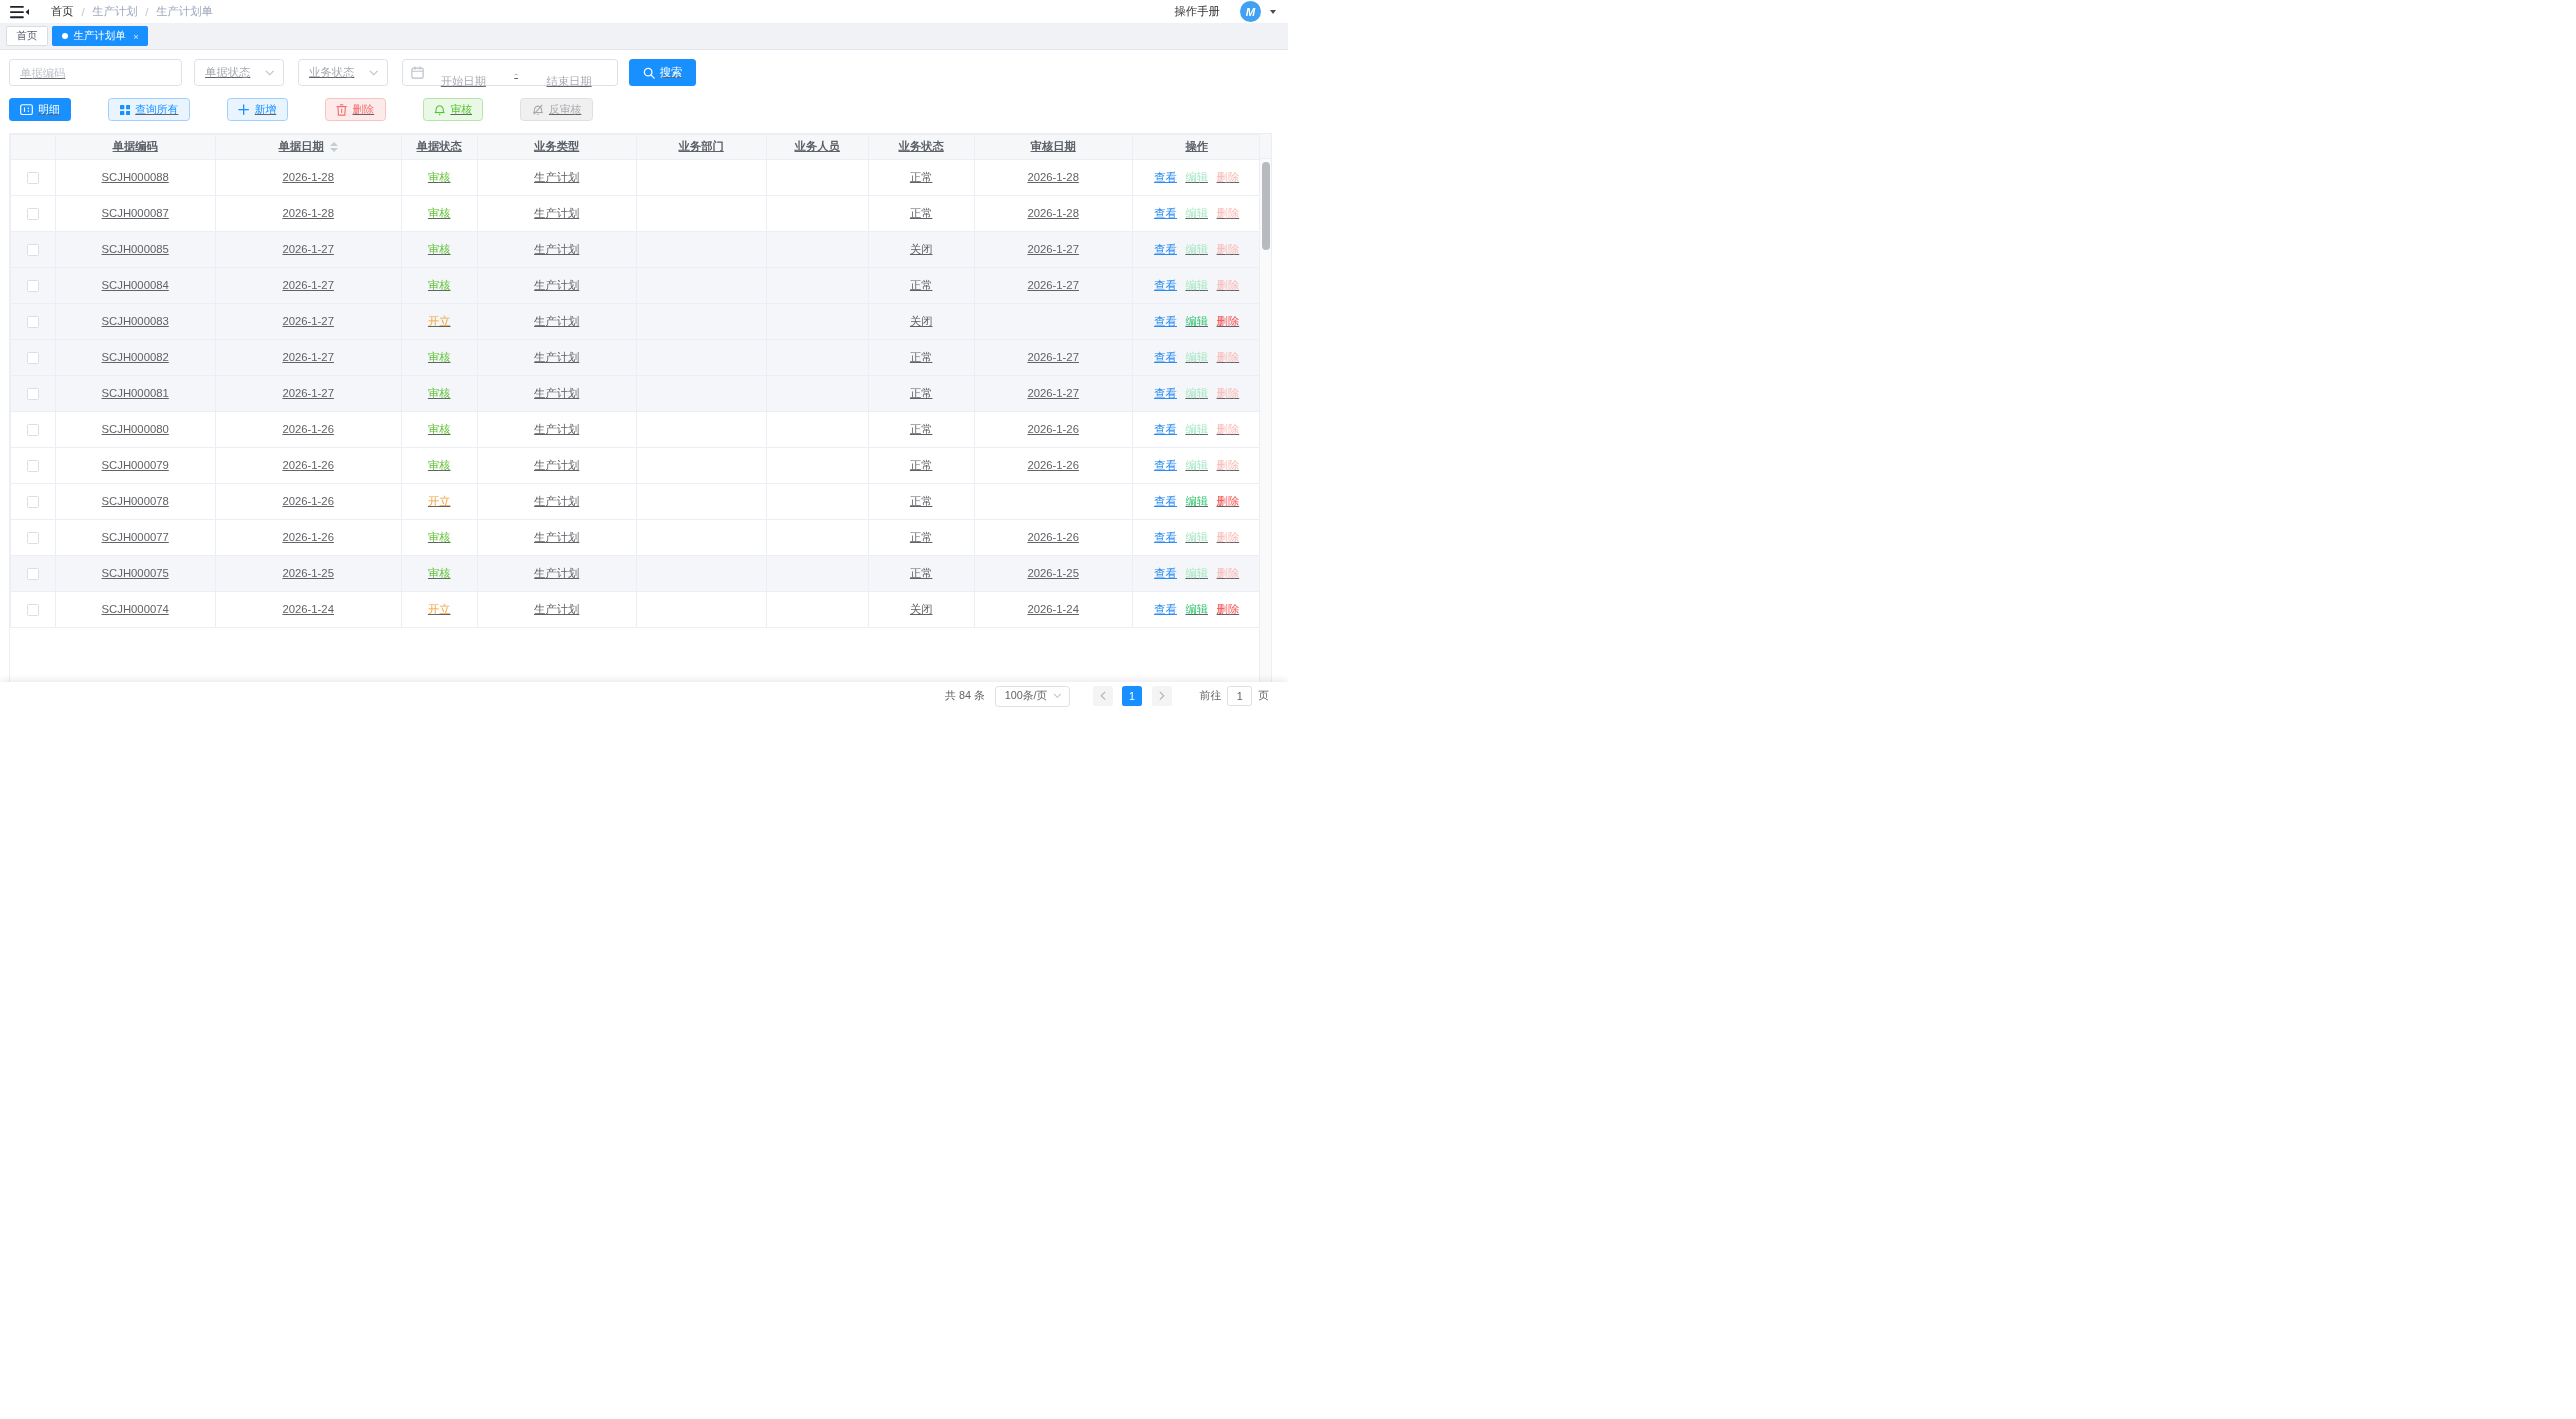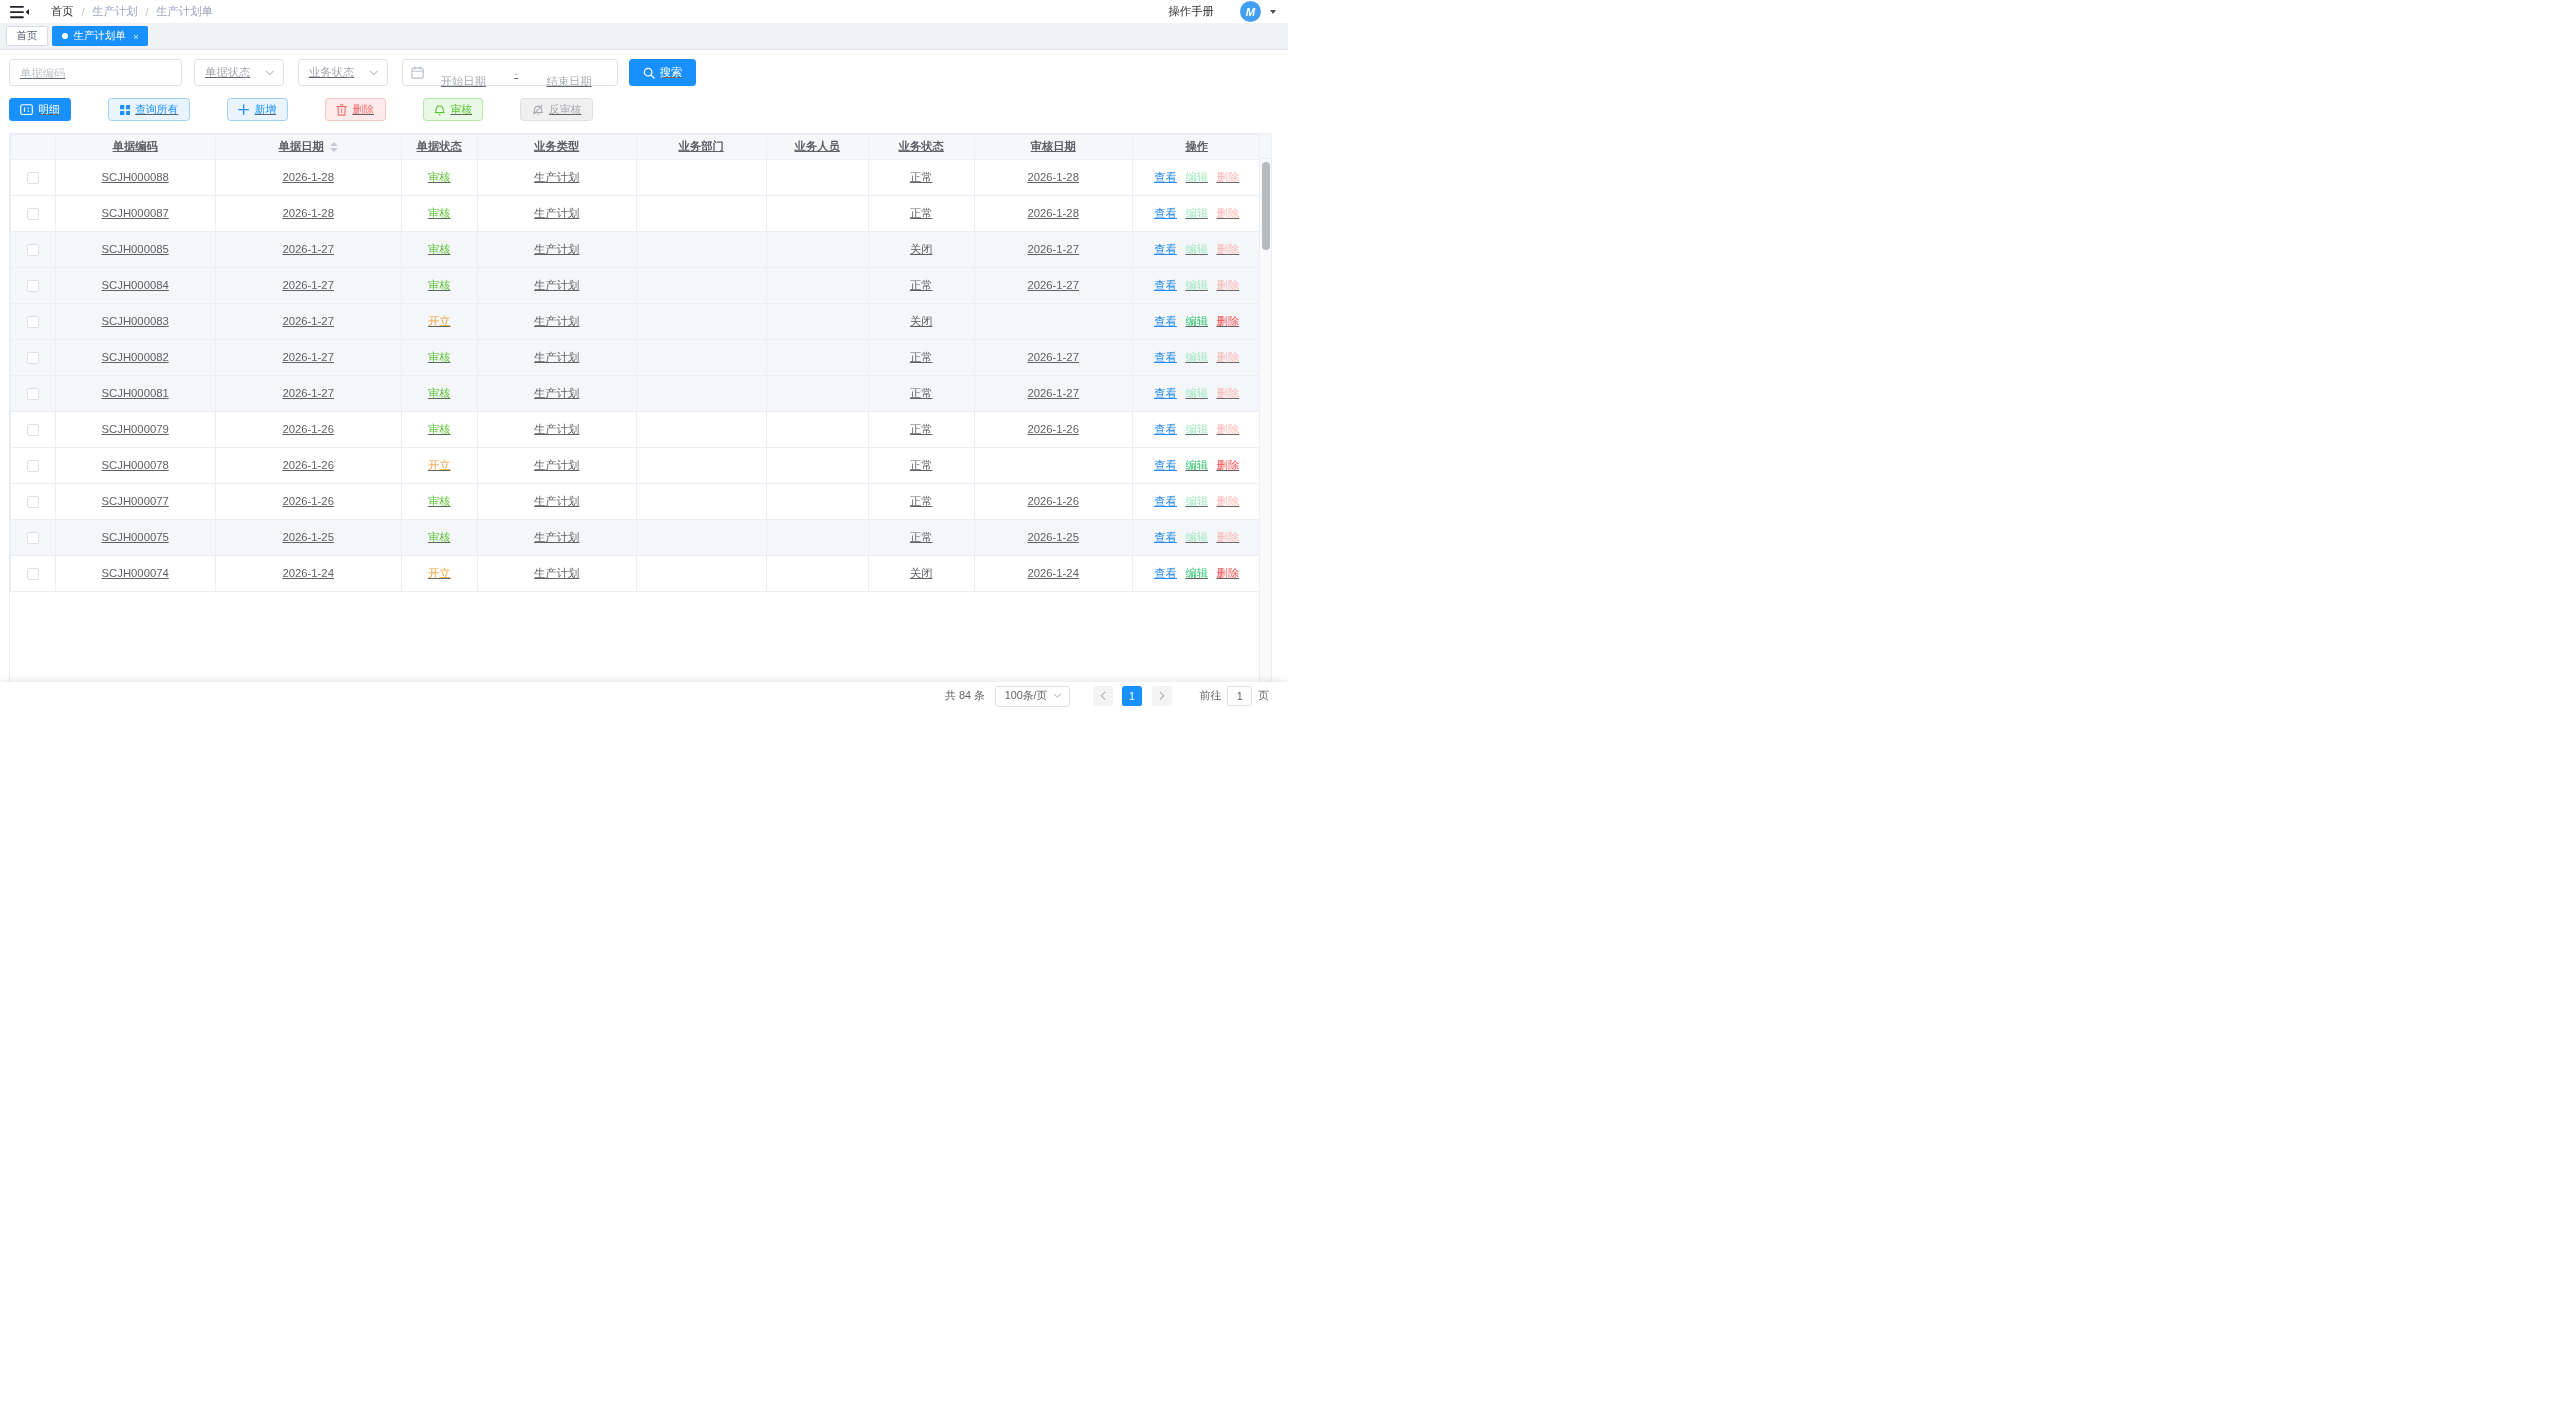--- a/index.html
+++ b/index.html
@@ -9,21 +9,21 @@
     background:#fff; color:#606266; overflow:hidden; position:relative;
   }
   
   .topbar { height:23.4px; background:#fff; display:flex; align-items:center; padding:0 12px 0 9.5px; }
   .hamburger { width:19px; height:14px; display:flex; align-items:center; cursor:pointer; }
   .breadcrumb { display:flex; align-items:center; margin-left:22.5px; font-size:11.3px; }
   .crumb-home { color:#303133; }
   .crumb-sep { color:#c0c4cc; margin:0 7.8px; }
   .crumb-link { color:#9aa7bc; }
   .topbar-right { margin-left:auto; display:flex; align-items:center; }
-  .manual { font-size:11.3px; color:#303133; margin-right:26px; }
+  .manual { font-size:11.3px; color:#303133; margin-right:20px; }
   .avatar { width:21.6px; height:21.6px; border-radius:50%; background:#41a0f2; color:#fff;
             display:flex; align-items:center; justify-content:center;
             font-style:italic; font-weight:bold; font-size:11.3px; }
   .user-caret { width:0; height:0; border-left:3.5px solid transparent; border-right:3.5px solid transparent;
                 border-top:4.3px solid #4a4f57; margin-left:8.7px; }
   
   .tabbar { height:27px; background:#f0f2f5; border-bottom:0.9px solid #e2e6ec;
             display:flex; align-items:center; padding-left:6px; }
   .tab { height:20px; display:flex; align-items:center; font-size:10.4px; padding:0 9.5px;
          border-radius:1.7px; margin-right:4.3px; cursor:pointer; }
@@ -345,20 +345,32 @@
             <td class="st-green">审核</td>
             <td class="plain">生产计划</td>
             <td class="plain"></td>
             <td class="plain"></td>
             <td class="plain">正常</td>
             <td class="plain">2026-1-27</td>
             <td class="ops"><a class="op-view">查看</a><a class="op-edit off">编辑</a><a class="op-del off">删除</a></td>
           </tr>
           <tr>
             <td><span class="cbx"></span></td>
+            <td class="code">SCJH000080</td>
+            <td class="plain">2026-1-26</td>
+            <td class="st-green">审核</td>
+            <td class="plain">生产计划</td>
+            <td class="plain"></td>
+            <td class="plain"></td>
+            <td class="plain">正常</td>
+            <td class="plain">2026-1-26</td>
+            <td class="ops"><a class="op-view">查看</a><a class="op-edit off">编辑</a><a class="op-del off">删除</a></td>
+          </tr>
+          <tr>
+            <td><span class="cbx"></span></td>
             <td class="code">SCJH000079</td>
             <td class="plain">2026-1-26</td>
             <td class="st-green">审核</td>
             <td class="plain">生产计划</td>
             <td class="plain"></td>
             <td class="plain"></td>
             <td class="plain">正常</td>
             <td class="plain">2026-1-26</td>
             <td class="ops"><a class="op-view">查看</a><a class="op-edit off">编辑</a><a class="op-del off">删除</a></td>
           </tr>

